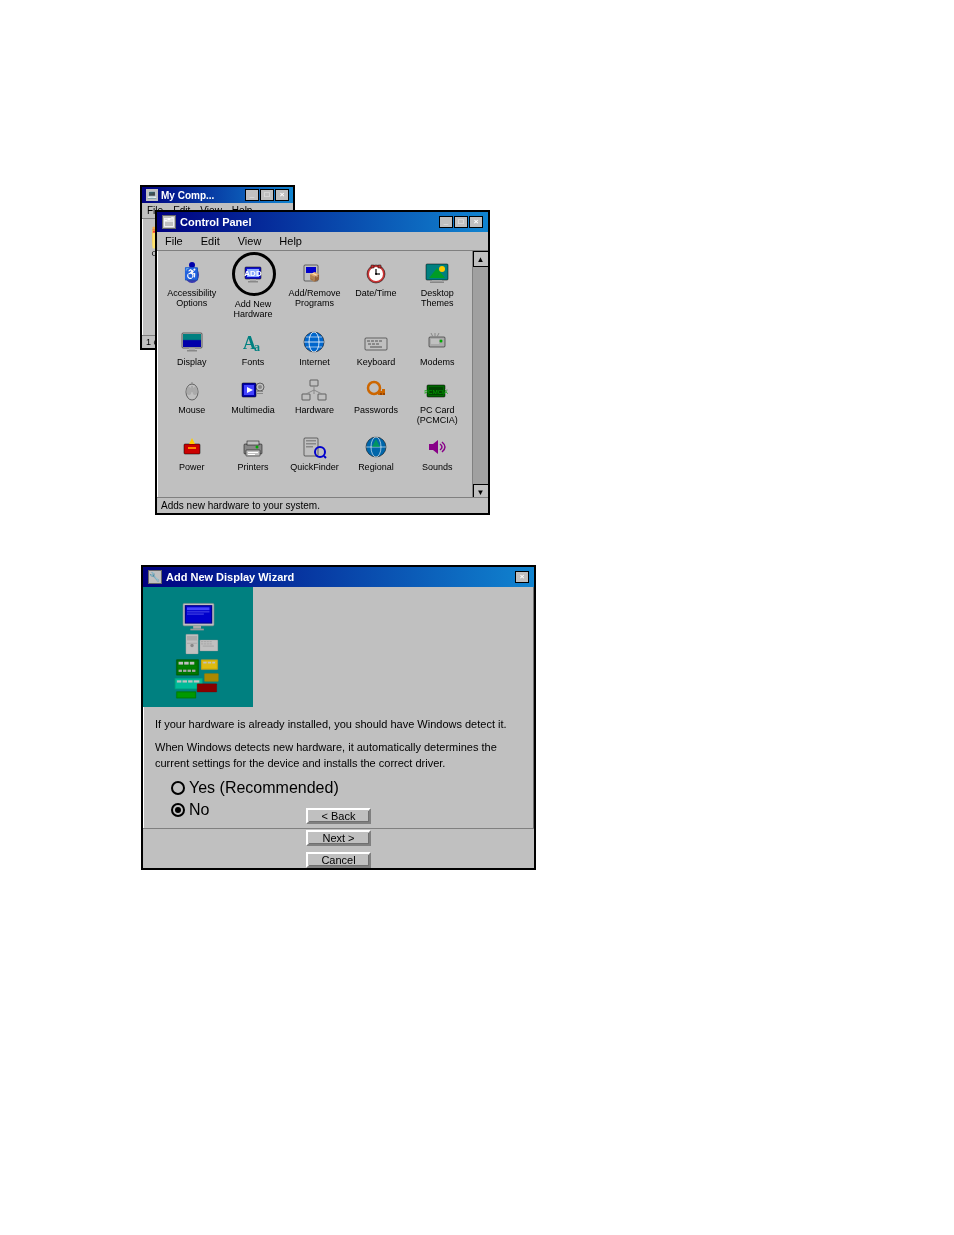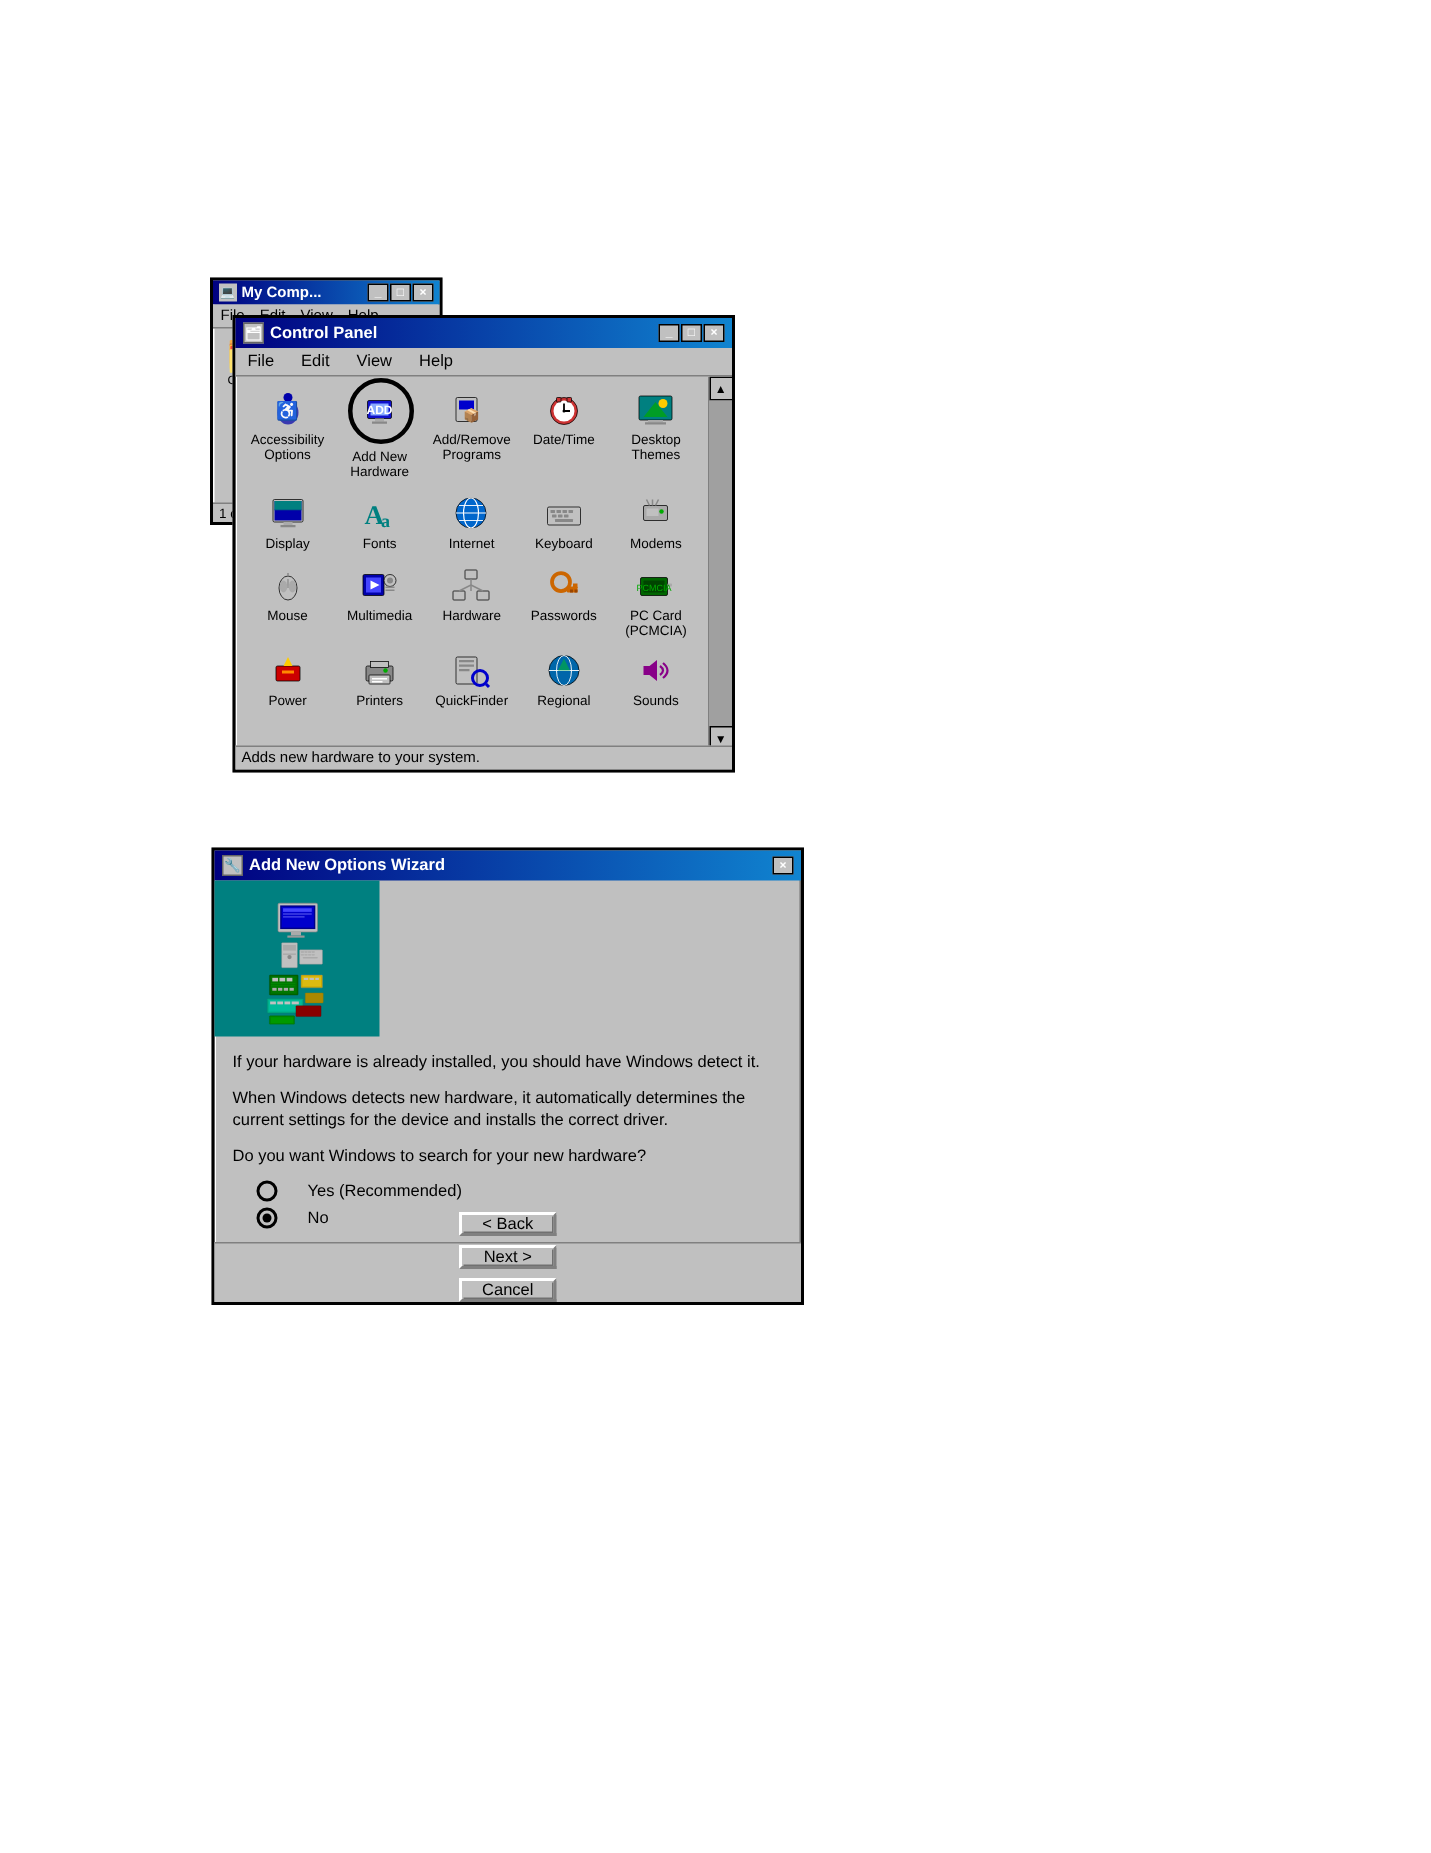--- a/index.html
+++ b/index.html
@@ -240,23 +240,23 @@
       margin-bottom: 8px;
       line-height: 1.4;
     }
     .wizard-question {
       font-size: 11px;
       margin-bottom: 8px;
     }
     .radio-option {
       display: flex;
       align-items: center;
-      gap: 20px;
+      gap: 4px;
       margin-bottom: 4px;
-      font-size: 11px;
+      font-size: 16px;
       padding-left: 16px;
     }
     .radio-selected {
       width: 14px;
       height: 14px;
       border-radius: 50%;
       border: 2px solid #000;
       background: #c0c0c0;
       display: flex;
       align-items: center;
@@ -650,21 +650,21 @@
   </div>
   <div class="cp-statusbar">
     <span>Adds new hardware to your system.</span>
   </div>
 </div>
 
 <div class="wizard-window">
   <div class="wizard-titlebar">
     <div class="title-left">
       <div style="width:14px;height:14px;background:#c0c0c0;border:1px solid #666;display:inline-flex;align-items:center;justify-content:center;font-size:9px;">🔧</div>
-      <span>Add New Options Wizard</span>
+      <span>Add New Display Wizard</span>
     </div>
     <div class="title-buttons">
       <div class="title-btn">×</div>
     </div>
   </div>
   <div class="wizard-body">
 
     <div class="wizard-image">
       <svg class="wizard-svg" viewBox="0 0 95 185">
 
@@ -729,23 +729,20 @@
       </svg>
     </div>
 
     <div class="wizard-content">
       <p>
         <span>If your hardware is already installed, you should have Windows detect it.</span>
       </p>
       <p>
         <span>When Windows detects new hardware, it automatically determines the current settings for the device and installs the correct driver.</span>
       </p>
-      <p class="wizard-question">
-        <span>Do you want Windows to search for your new hardware?</span>
-      </p>
       <div class="radio-option">
         <div class="radio-unselected"></div>
         <span>Yes (Recommended)</span>
       </div>
       <div class="radio-option">
         <div class="radio-selected"></div>
         <span>No</span>
       </div>
     </div>
   </div>

